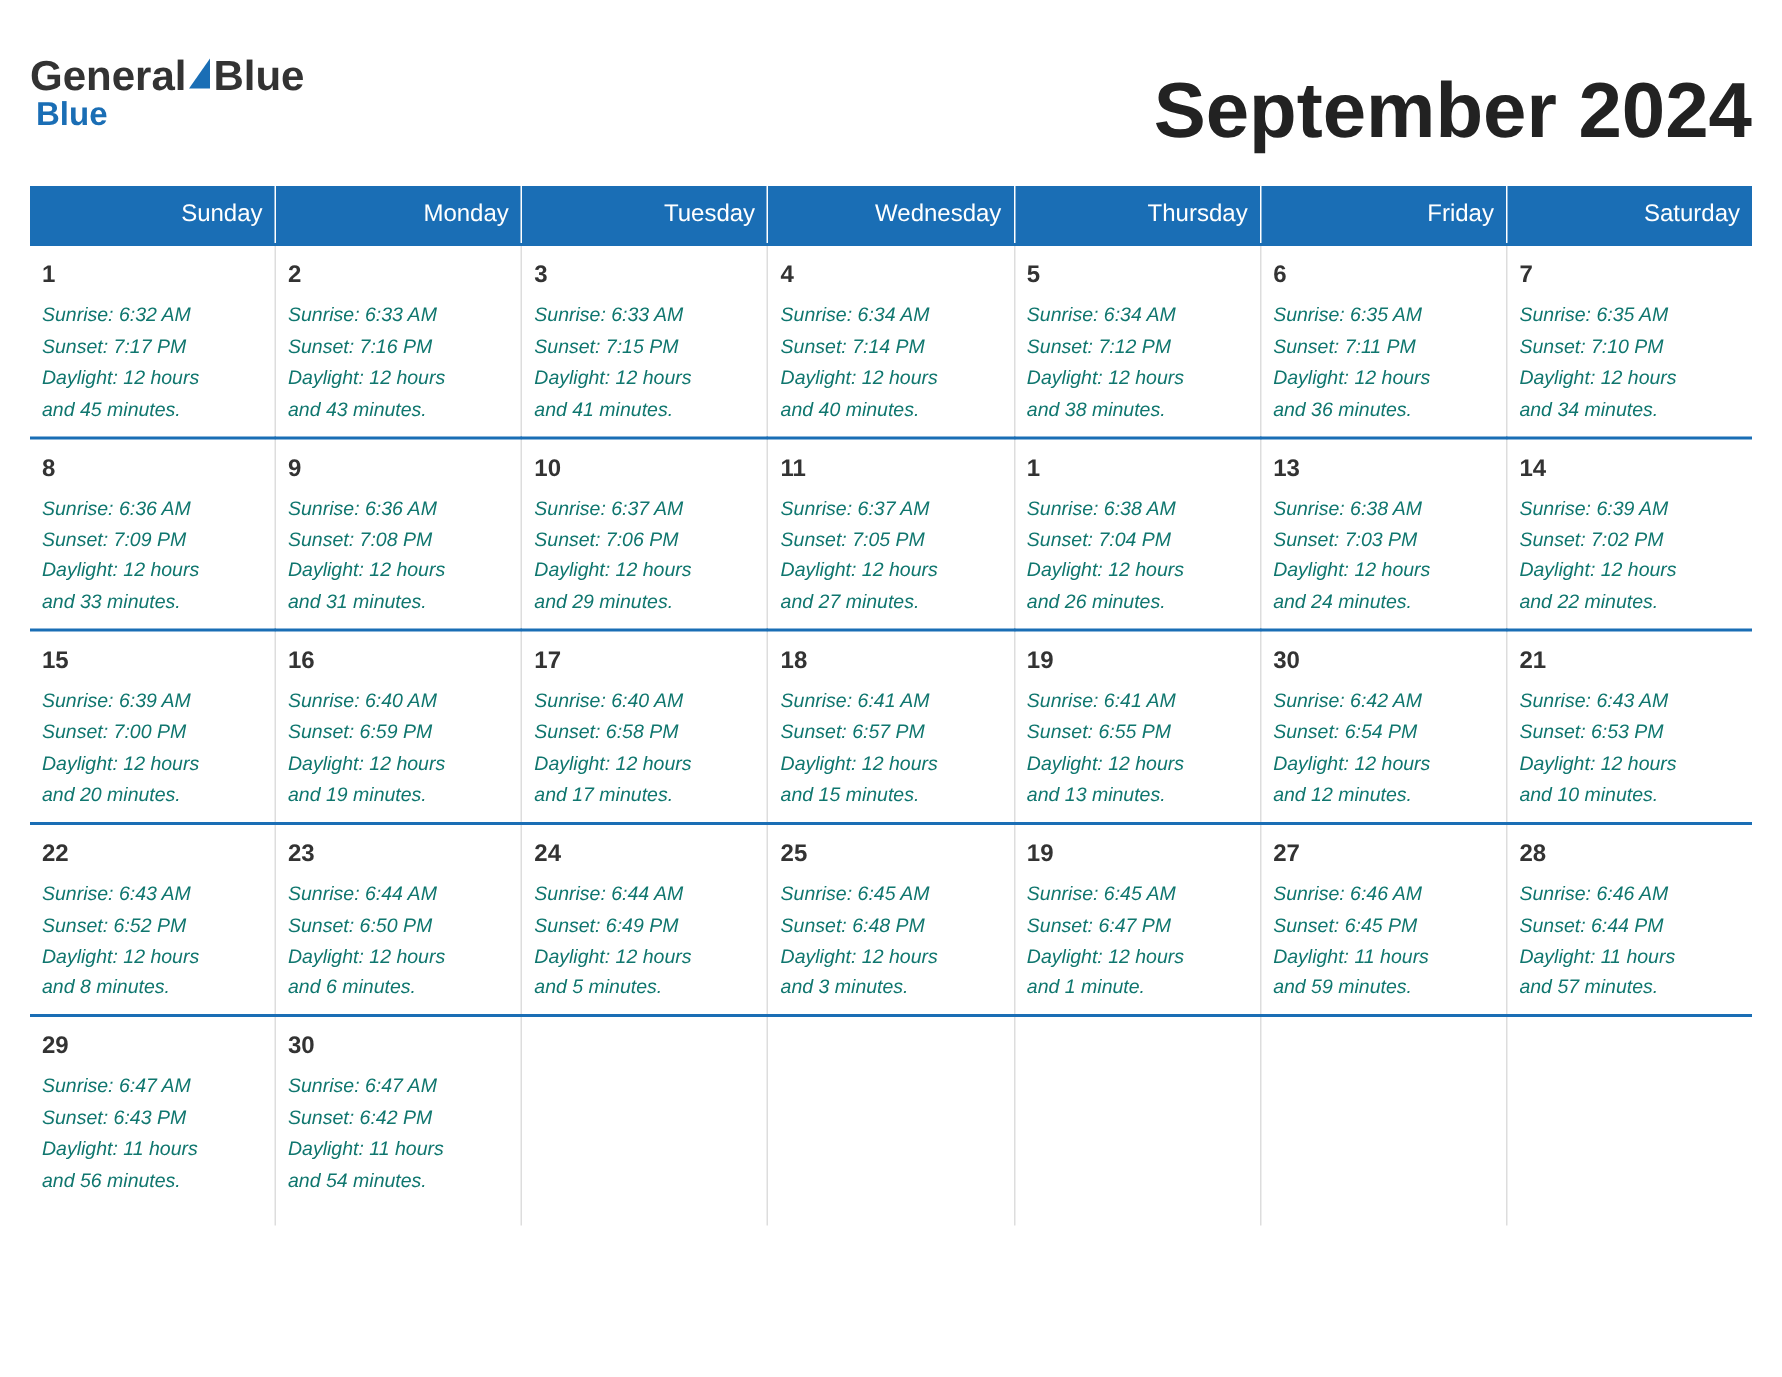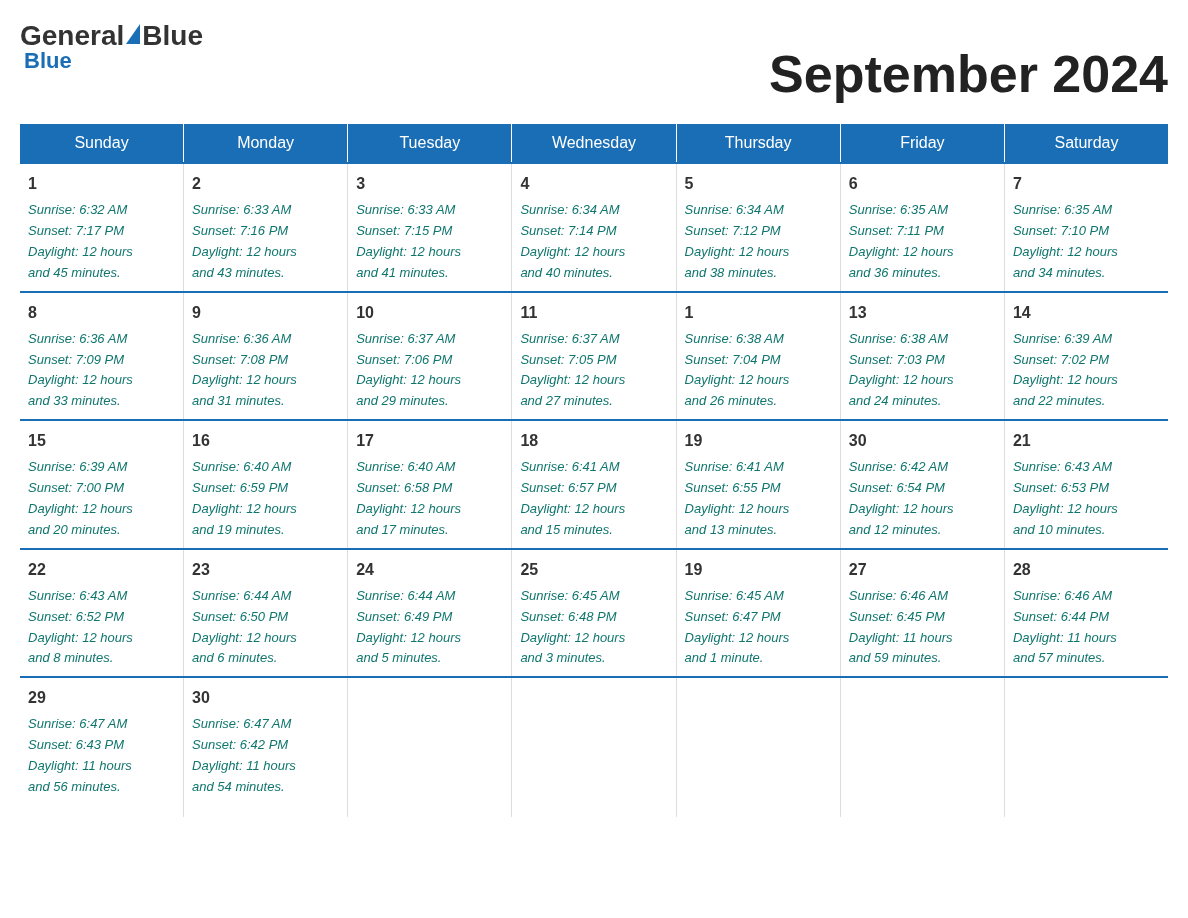--- a/index.html
+++ b/index.html
@@ -6,21 +6,21 @@
     body {
       font-family: Arial, sans-serif;
       background: #fff;
       padding: 20px;
       width: 1188px;
       min-height: 918px;
     }
     .header {
       display: flex;
       justify-content: space-between;
-      align-items: flex-start;
+      align-items: center;
       margin-bottom: 20px;
     }
     .logo {
       display: flex;
       flex-direction: column;
       align-items: flex-start;
     }
     .logo-text {
       display: flex;
       align-items: center;
@@ -68,21 +68,21 @@
       width: 100%;
       border-collapse: collapse;
       font-size: 14px;
     }
     thead tr {
       background-color: #1a6eb5;
       color: #fff;
     }
     thead th {
       padding: 10px 8px;
-      text-align: center;
+      text-align: right;
       font-weight: normal;
       font-size: 16px;
       border-right: 1px solid #fff;
     }
     thead th:last-child { border-right: none; }
     tbody tr {
       border-top: 2px solid #1a6eb5;
     }
     tbody td {
       padding: 8px;

